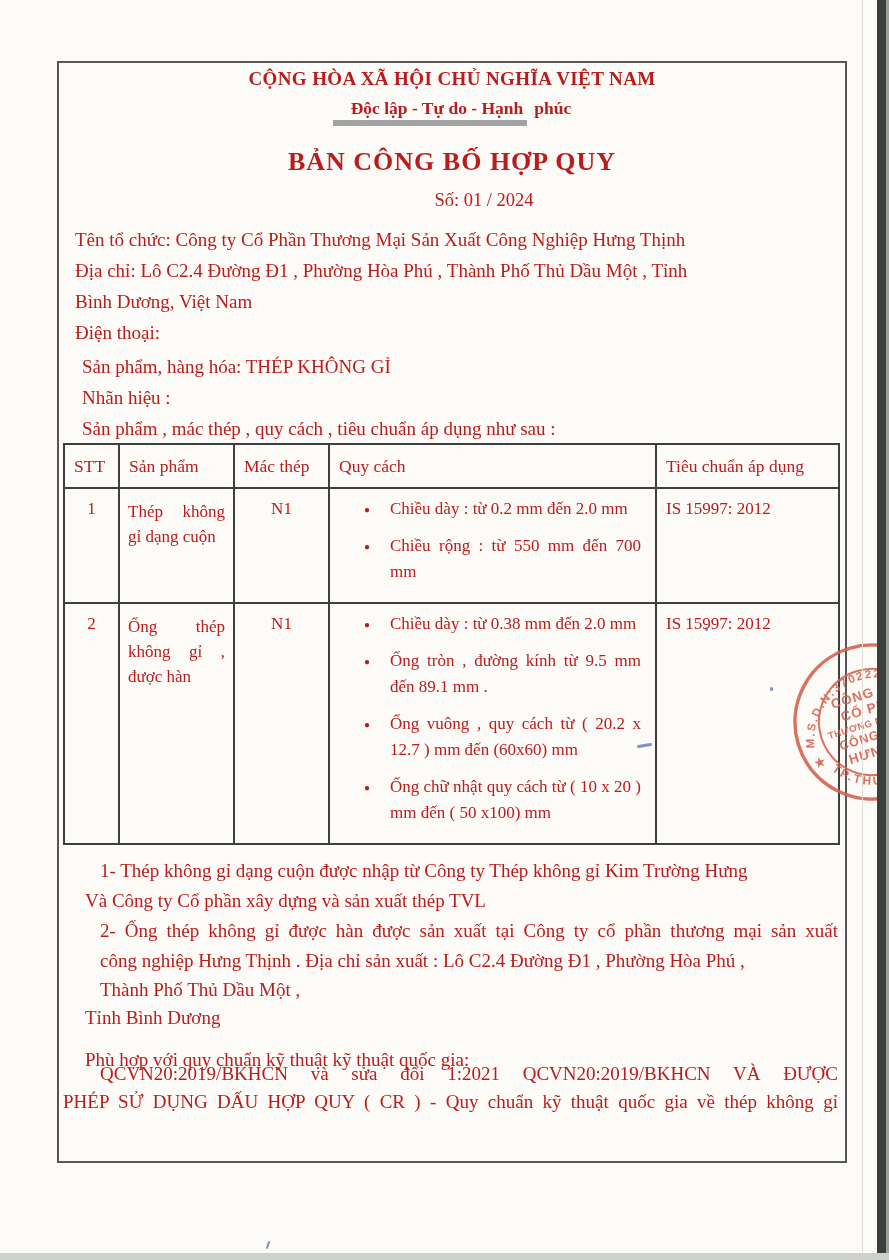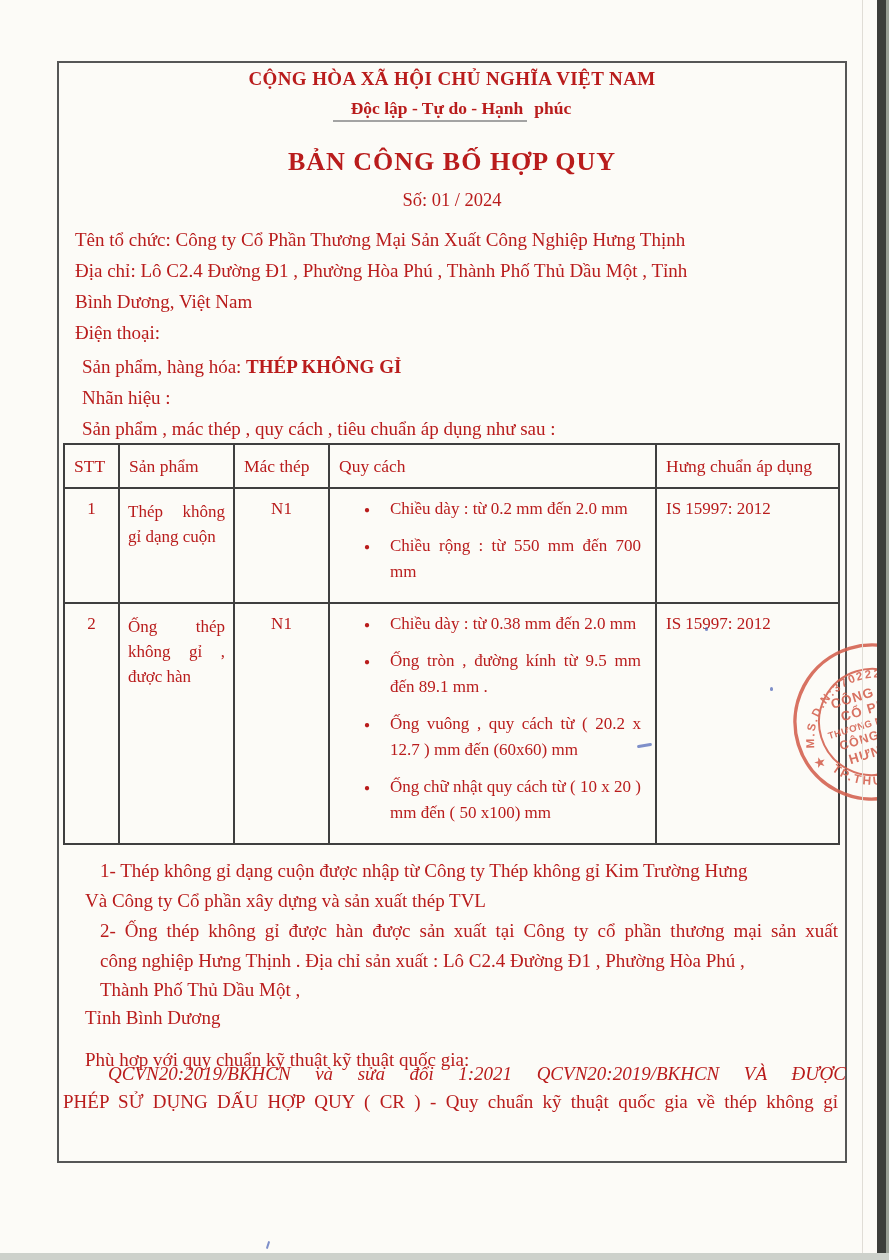--- a/index.html
+++ b/index.html
@@ -14,30 +14,30 @@
     margin: 0 auto;
   }
   .frame {
     position: absolute; left: 57px; top: 61px;
     width: 790px; height: 1102px;
     border: 2px solid #565656;
   }
   .centered { position: absolute; left: 57px; width: 790px; text-align: center; white-space: nowrap; }
   .nat-line1 { top: 68px; font-size: 19px; font-weight: bold; letter-spacing: .4px; }
   .motto     { top: 98px; font-size: 17.5px; font-weight: bold; }
-  .motto .u  { border-bottom: 2px solid #a3a3a3; padding: 0 4px 2px 18px; }
+  .motto .u  { border-bottom: 6px solid #a3a3a3; padding: 0 4px 2px 18px; }
   .motto .tail { padding-left: 7px; }
   .doc-title { top: 147px; font-size: 26px; font-weight: bold; letter-spacing: 1px; }
-  .doc-num   { top: 190px; font-size: 18.5px; }
+  .doc-num   { top: 190px; font-size: 18.5px; margin-left: 32px; }
 
   .info { position: absolute; left: 75px; top: 224px; width: 720px; font-size: 19px; }
   .info .ln { line-height: 31px; white-space: nowrap; }
   .info .indent { margin-left: 7px; }
   .info .gap { margin-top: 3px; }
-  .bold { font-weight: bold; margin-top: 34px; }
+  .bold { font-weight: normal; margin-top: 34px; }
 
   table.spec {
     position: absolute; left: 63px; top: 443px;
     width: 775px; border-collapse: collapse; table-layout: fixed;
     font-size: 17px;
   }
   table.spec th, table.spec td { border: 2px solid #3f3f3f; vertical-align: top; }
   table.spec th {
     font-weight: normal; height: 44px; text-align: left;
     padding: 4px 9px; vertical-align: middle; font-size: 17.5px;
@@ -60,21 +60,21 @@
 
   .note { position: absolute; font-size: 19px; white-space: nowrap; }
   .jl { white-space: normal; text-align: justify; text-align-last: justify; }
   .n1 { left:100px; top: 860px; }
   .n2 { left: 85px; top: 890px; }
   .n3 { left:100px; top: 920px; width: 738px; }
   .n4 { left:100px; top: 950px; }
   .n5 { left:100px; top: 979px; }
   .n6 { left: 85px; top:1007px; }
   .n7 { left: 85px; top:1035px;margin-top:14px; }
-  .n8 { left:108px; top:1063px; width: 738px; font-style: italic; }
+  .n8 { left:100px; top:1063px; width: 738px; }
   .n9 { left: 63px; top:1091px; width: 775px; }
 
   .stamp-svg { position: absolute; left: 752px; top: 602px; width: 240px; height: 240px; opacity: .88; }
   .stamp-svg text, .stamp-svg textPath {
     font-family: "Liberation Sans", "DejaVu Sans", sans-serif; font-weight: bold;
   }
 
   .edge-shadow { position:absolute; left:862px; top:0; width:1px; height:1260px; background:#e0ddd6; }
   .edge-dark   { position:absolute; left:877px; top:0; width:9px;  height:1260px; background:#3c3e3b; }
   .edge-grey   { position:absolute; left:886px; top:0; width:3px;  height:1260px; background:#9aa096; }
@@ -119,21 +119,21 @@
         <col class="w-grade">
         <col class="w-spec">
         <col class="w-std">
     </colgroup>
     <thead>
       <tr>
         <th class="c-stt">STT</th>
         <th>Sản phẩm</th>
         <th>Mác thép</th>
         <th>Quy cách</th>
-        <th>Hưng chuẩn áp dụng</th>
+        <th>Tiêu chuẩn áp dụng</th>
       </tr>
     </thead>
     <tbody>
       <tr class="r1">
         <td class="cell-stt">1</td>
         <td class="cell-prod">Thép không gỉ dạng cuộn</td>
         <td class="cell-grade">N1</td>
         <td class="cell-spec">
           <ul>
             <li>Chiều dày : từ 0.2 mm đến 2.0 mm</li>

